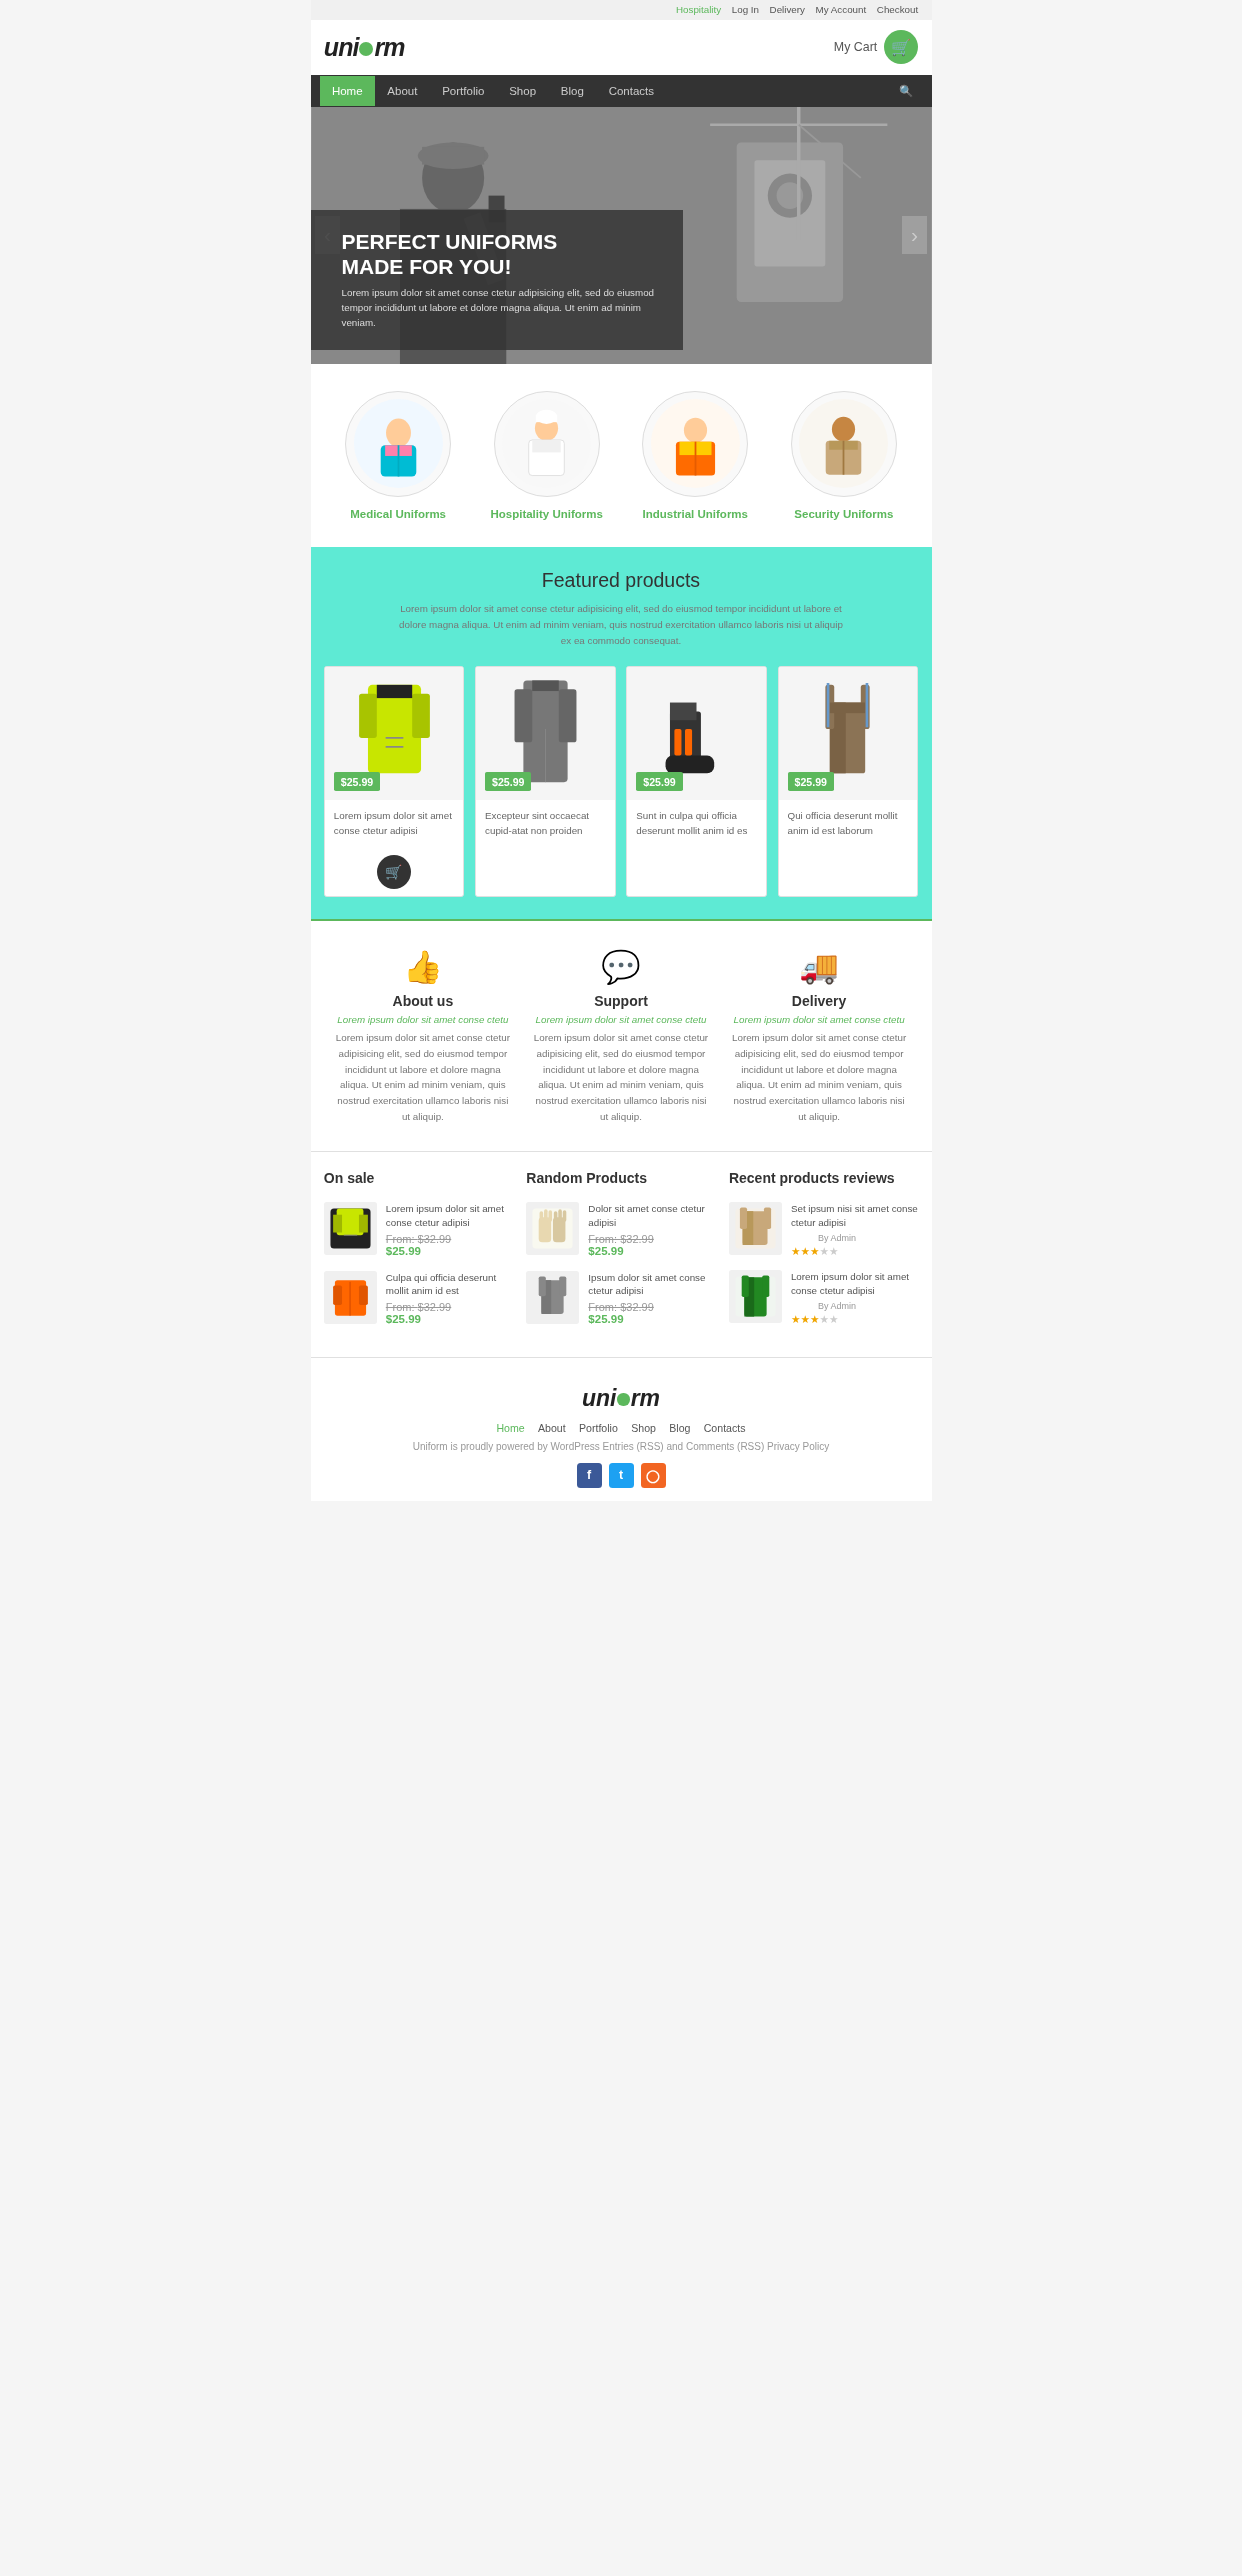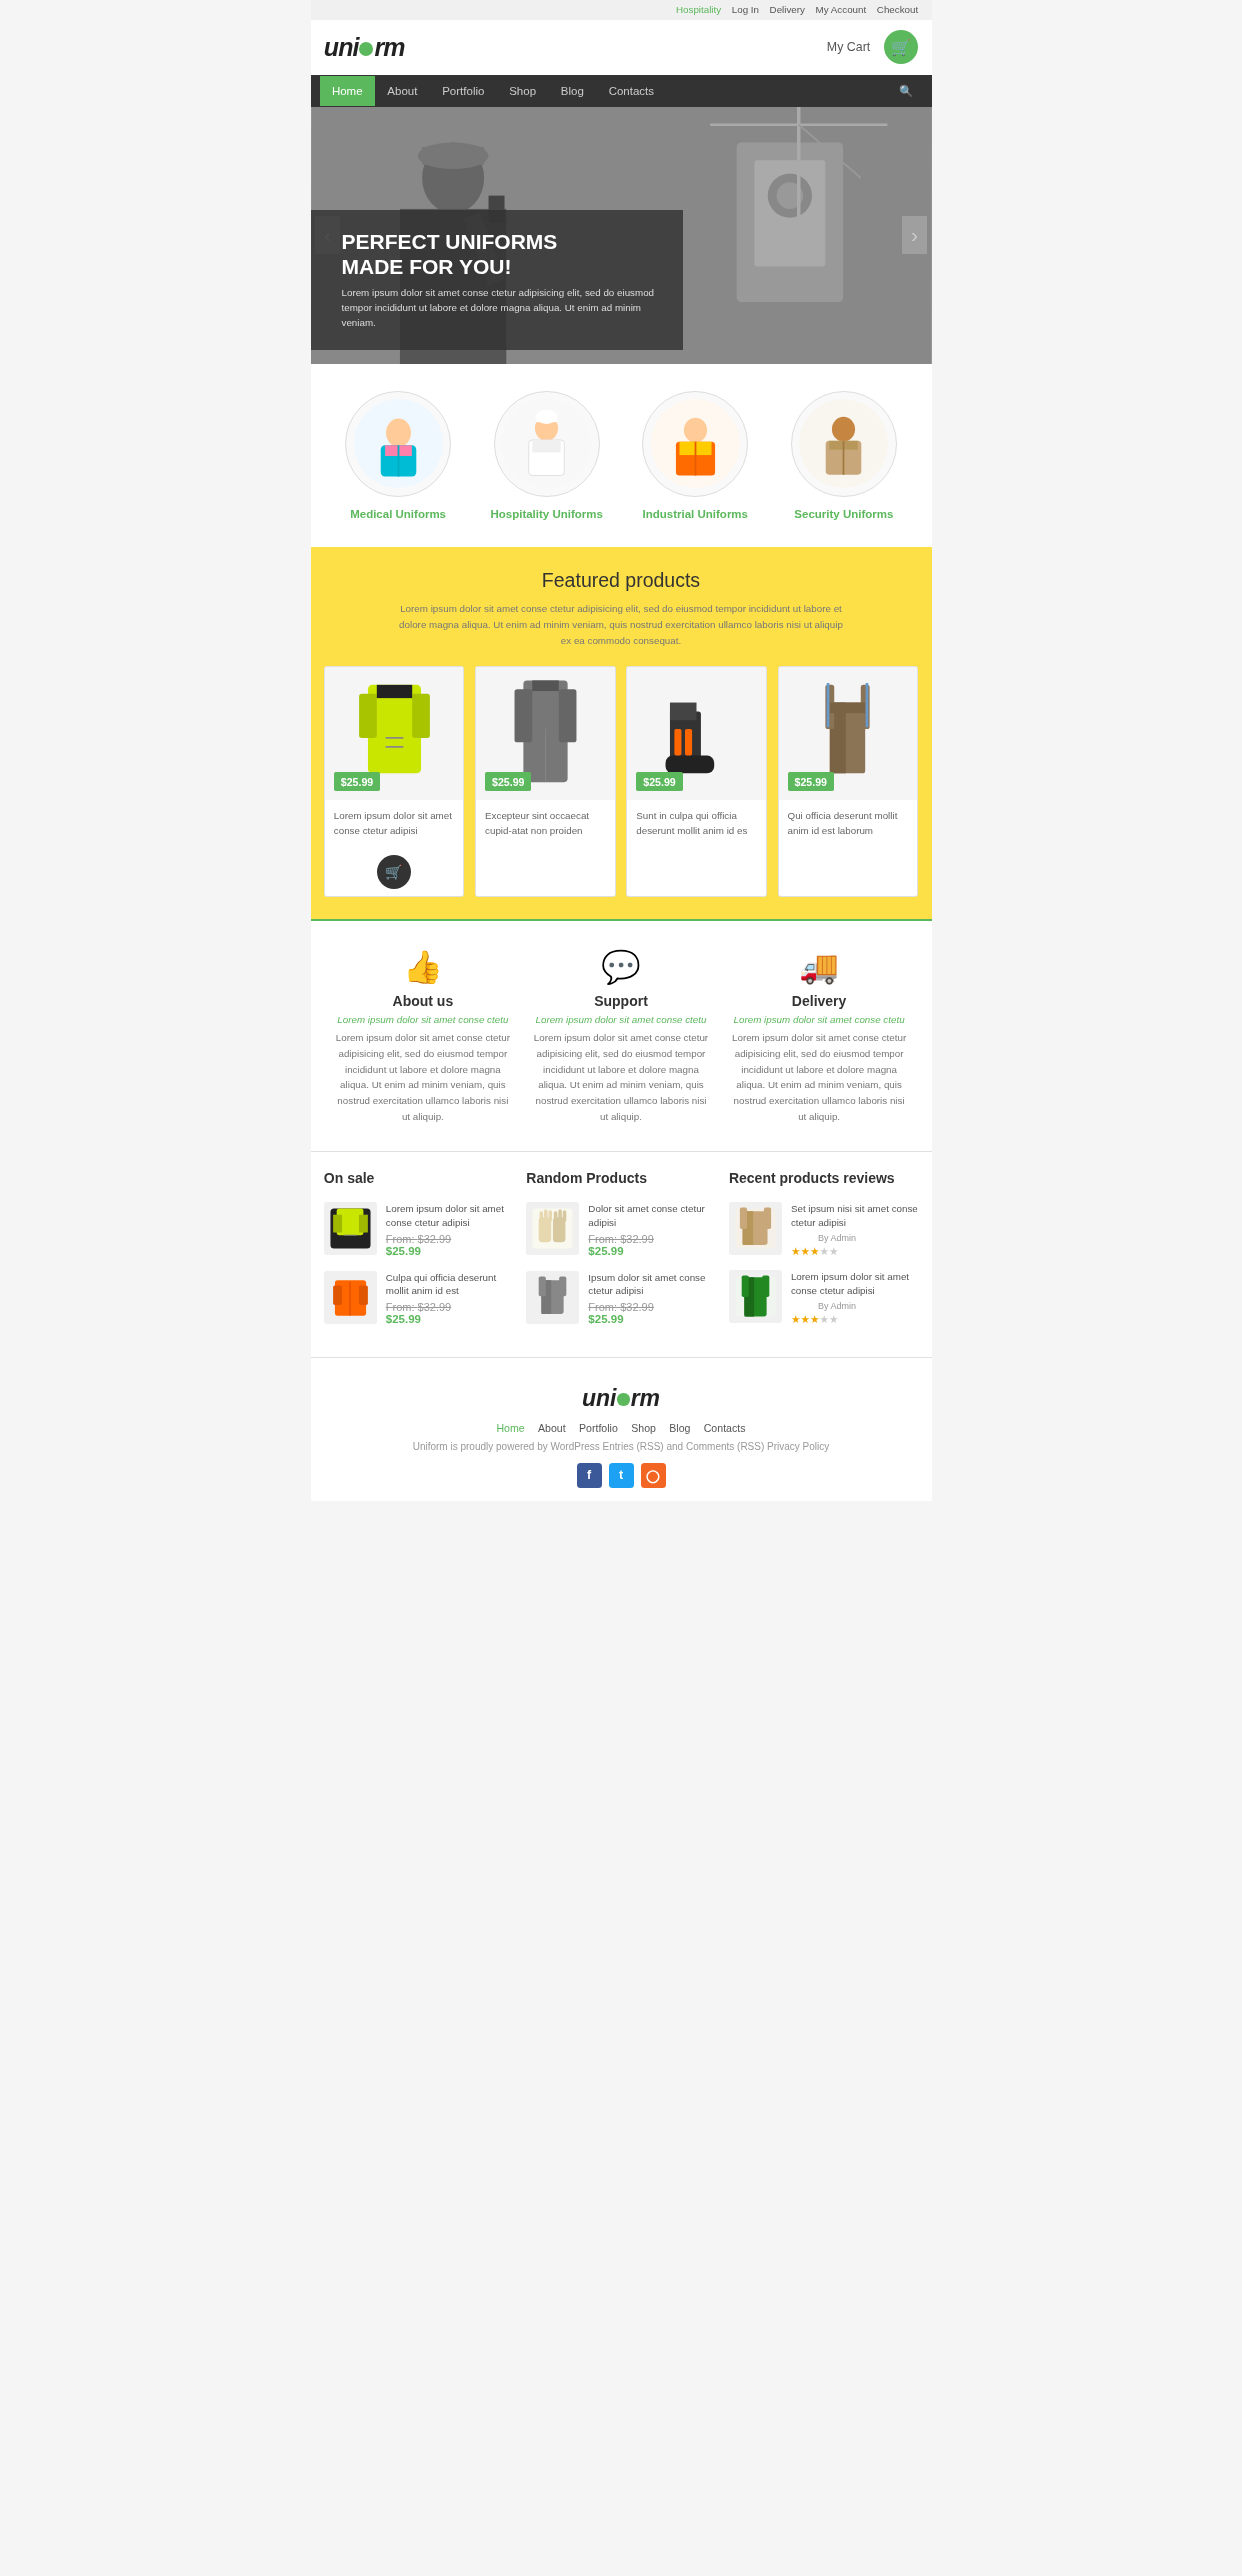--- a/index.html
+++ b/index.html
@@ -7,21 +7,21 @@
     
     
     .top-bar { background: #f0f0f0; padding: 4.4px 13.3px; display: flex; justify-content: flex-end; gap: 10.6px; font-size: 9.8px; }
     .top-bar a { color: #555; text-decoration: none; }
     .top-bar a.registration { color: #5cb85c; }
     
     
     .header { background: #fff; padding: 10.6px 13.3px; display: flex; align-items: center; justify-content: space-between; }
     .logo { font-size: 25px; font-weight: bold; color: #333; letter-spacing: -0.9px; }
     .logo span { color: #f0a500; }
-    .cart-area { display: flex; align-items: center; gap: 14px; font-size: 12.4px; color: #555; }
+    .cart-area { display: flex; align-items: center; gap: 7px; font-size: 12.4px; color: #555; }
     .cart-btn { width: 34px; height: 34px; background: #5cb85c; border-radius: 50%; display: flex; align-items: center; justify-content: center; color: white; font-size: 16px; }
     
     
     .nav { background: #333; display: flex; align-items: center; padding: 0 9px; }
     .nav a { color: #ccc; text-decoration: none; padding: 9px 12.4px; font-size: 11.5px; display: block; }
     .nav a.active { background: #5cb85c; color: white; }
     .nav-search { margin-left: auto; color: #ccc; padding: 9px; cursor: pointer; }
     
     
     .hero { position: relative; background: #888; height: 257px; overflow: hidden; display: flex; align-items: flex-end; }
@@ -37,21 +37,21 @@
     .categories { background: white; padding: 27px 13.3px; display: flex; justify-content: space-around; align-items: flex-start; }
     .cat-item { text-align: center; width: 22%; }
     .cat-circle { width: 106px; height: 106px; border-radius: 50%; border: 1.8px solid #ddd; margin: 0 auto 10.6px; overflow: hidden; background: #f9f9f9; display: flex; align-items: center; justify-content: center; font-size: 35px; }
     .cat-label { font-size: 11.5px; color: #333; }
     .cat-label span { color: #5cb85c; font-weight: bold; }
     
     
     .divider { height: 0.9px; background: #e0e0e0; margin: 0 13.3px; }
     
     
-    .featured { background: #fde047; padding: 22px 13.3px; }
+    .featured { background: #5eead4; padding: 22px 13.3px; }
     .section-title { text-align: center; font-size: 19.5px; font-weight: normal; color: #333; margin-bottom: 9px; }
     .section-desc { text-align: center; font-size: 9.8px; color: #777; line-height: 1.6; max-width: 444px; margin: 0 auto 18px; }
     .products-grid { display: flex; gap: 10.6px; }
     .product-card { flex: 1; border: 0.9px solid #e0e0e0; border-radius: 2.7px; overflow: hidden; background: white; }
     .product-img { position: relative; height: 133px; background: #f5f5f5; display: flex; align-items: center; justify-content: center; font-size: 44px; }
     .price-badge { position: absolute; bottom: 9px; left: 9px; background: #5cb85c; color: white; font-size: 10.6px; font-weight: bold; padding: 3.5px 7px; border-radius: 1.8px; }
     .product-desc { padding: 9px; font-size: 9.8px; color: #666; line-height: 1.5; min-height: 44px; }
     .product-add { width: 34px; height: 34px; background: #333; border-radius: 50%; display: flex; align-items: center; justify-content: center; color: white; margin: 7px auto; cursor: pointer; font-size: 14px; }
     
     

